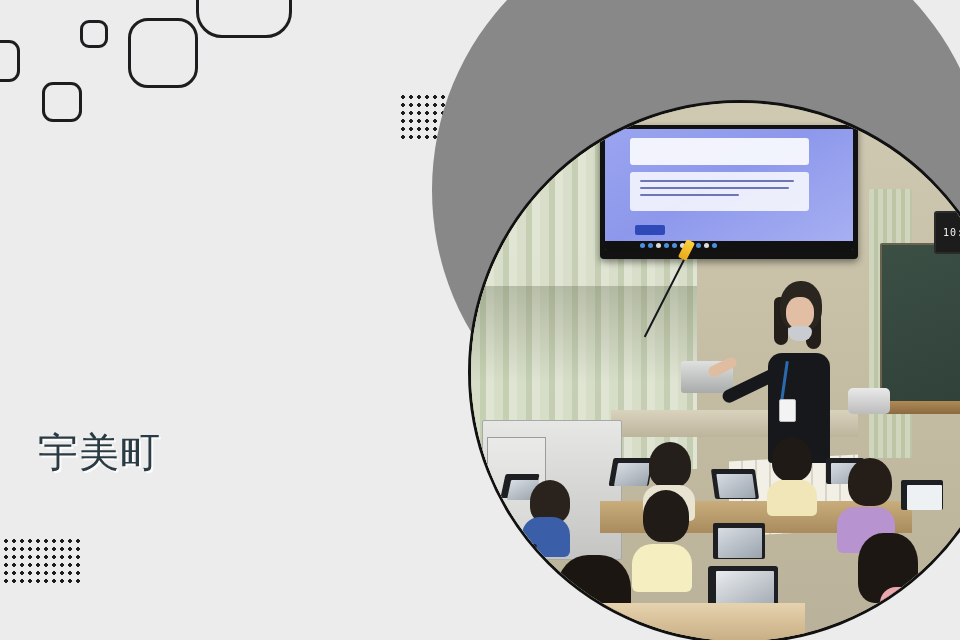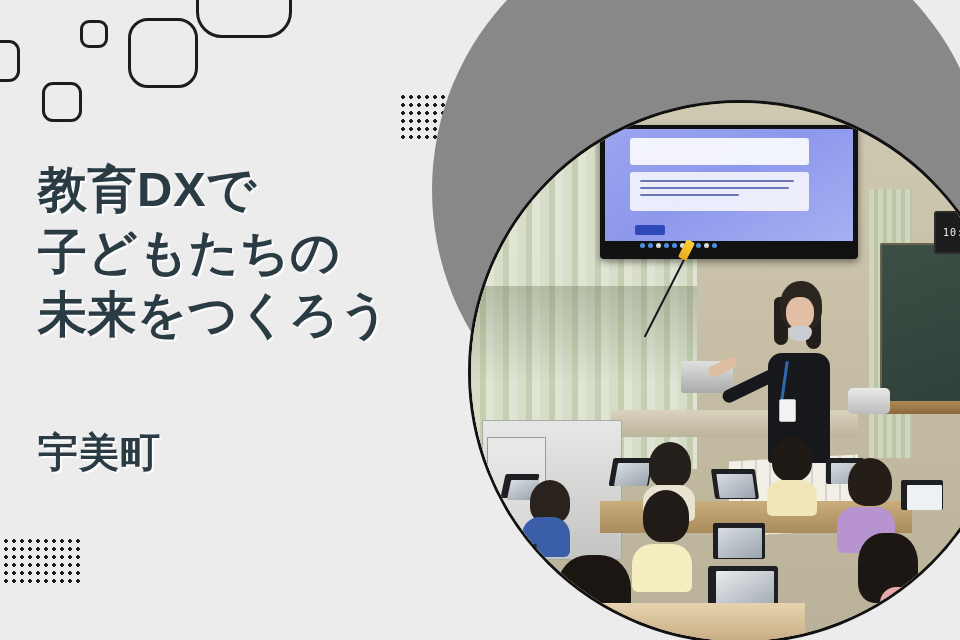--- a/index.html
+++ b/index.html
@@ -254,21 +254,21 @@
     letter-spacing:0.5px;
     text-shadow:2px 2px 0 rgba(255,255,255,.85);
     white-space:pre;
   }
   .subtitle {
     position:absolute;
     left:38px;
     top:425px;
     color:#2a3b44;
     font-size:40px;
-    font-weight:bold;
+    font-weight:normal;
     letter-spacing:1px;
     text-shadow:2px 2px 0 rgba(255,255,255,.85);
   }
 </style>
 </head>
 <body>
 
 <div class="banner">
 
   <div class="sq sq-a"></div>
@@ -377,18 +377,15 @@
       <div class="stu" style="left:76%;top:90%;width:58px;height:44px;background:#e8a8ae;border-radius:16px 16px 5px 5px;"></div>
 
       <div class="lap" style="left:44%;top:86%;width:70px;height:52px;border-radius:3px;"></div>
       <div class="lapscr" style="left:45.5%;top:87%;width:58px;height:42px;background:linear-gradient(150deg,#e9ecef,#9ba3ac);"></div>
       <div class="stu" style="left:42%;top:96%;width:88px;height:18px;background:#17181b;border-radius:3px;"></div>
 
       <div class="desk-front" style="left:18%;top:93%;width:44%;height:7%;background:linear-gradient(180deg,#e6d3ae,#c8ae85);"></div>
     </div>
   </div>
 
-  <div class="headline">教育DXで
-子どもたちの
-未来をつくろう</div>
   <div class="subtitle">宇美町</div>
 
 </div>
 
 </body></html>

